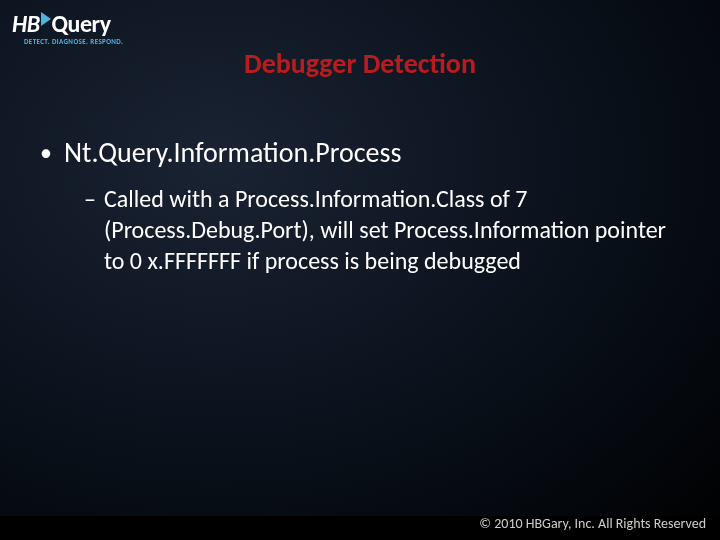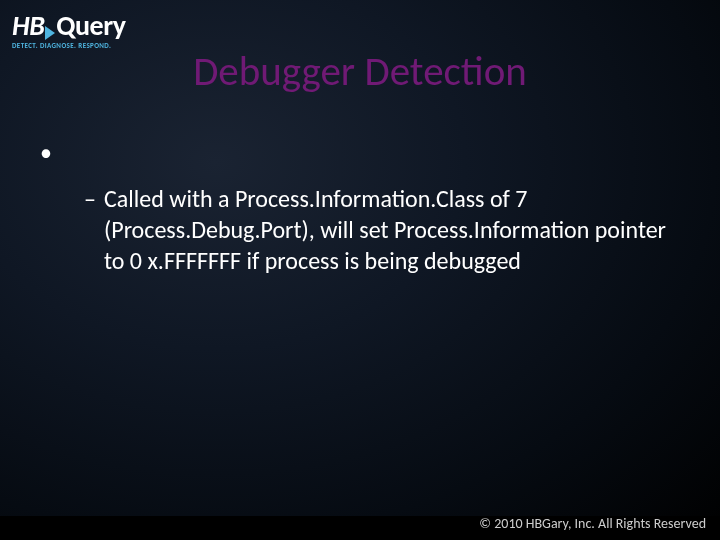--- a/index.html
+++ b/index.html
@@ -12,52 +12,53 @@
     }
     .logo {
       position: absolute;
       top: 12px;
       left: 12px;
       display: flex;
       flex-direction: column;
     }
     .logo-main {
       display: flex;
-      align-items: flex-end;
+      align-items: flex-start;
       font-weight: bold;
-      font-size: 28px;
+      font-size: 24px;
       line-height: 1;
       letter-spacing: -0.5px;
     }
     .logo-hb { color: #ffffff; font-style: italic; }
     .logo-arrow {
       display: inline-block;
       width: 0; height: 0;
       border-top: 7px solid transparent;
       border-bottom: 7px solid transparent;
       border-left: 10px solid #4fb5e0;
       margin: 0 1px;
     }
     .logo-gary { color: #ffffff; font-weight: 800; }
     .logo-tag {
       font-size: 7px;
       color: #4fb5e0;
       letter-spacing: 0.4px;
       margin-top: 1px;
       font-weight: 600;
+      margin-left: 12px;
     }
     .title {
       position: absolute;
       top: 46px;
       left: 0;
       width: 100%;
       text-align: center;
-      font-size: 41px;
-      color: #701a75;
-      font-weight: 400;
+      font-size: 28px;
+      color: #b91c1c;
+      font-weight: 700;
     }
     .content {
       position: absolute;
       top: 135px;
       left: 40px;
       right: 40px;
     }
     .bullet-1 {
       font-size: 28px;
       color: #ffffff;
@@ -107,20 +108,21 @@
     <span class="logo-gary">Query</span>
   </div>
   <div class="logo-tag">DETECT. DIAGNOSE. RESPOND.</div>
 </div>
 
 <h1 class="title">Debugger Detection</h1>
 
 <div class="content">
   <div class="bullet-1">
     <span class="dot">•</span>
+    <span>Nt.Query.Information.Process</span>
   </div>
   <div class="bullet-2">
     <span class="dash">–</span>
     <span>Called with a Process.Information.Class of 7 (Process.Debug.Port), will set Process.Information pointer to 0 x.FFFFFFF if process is being debugged</span>
   </div>
 </div>
 
 <div class="footer-bar"></div>
 <div class="footer">© 2010 HBGary, Inc. All Rights Reserved</div>
 

